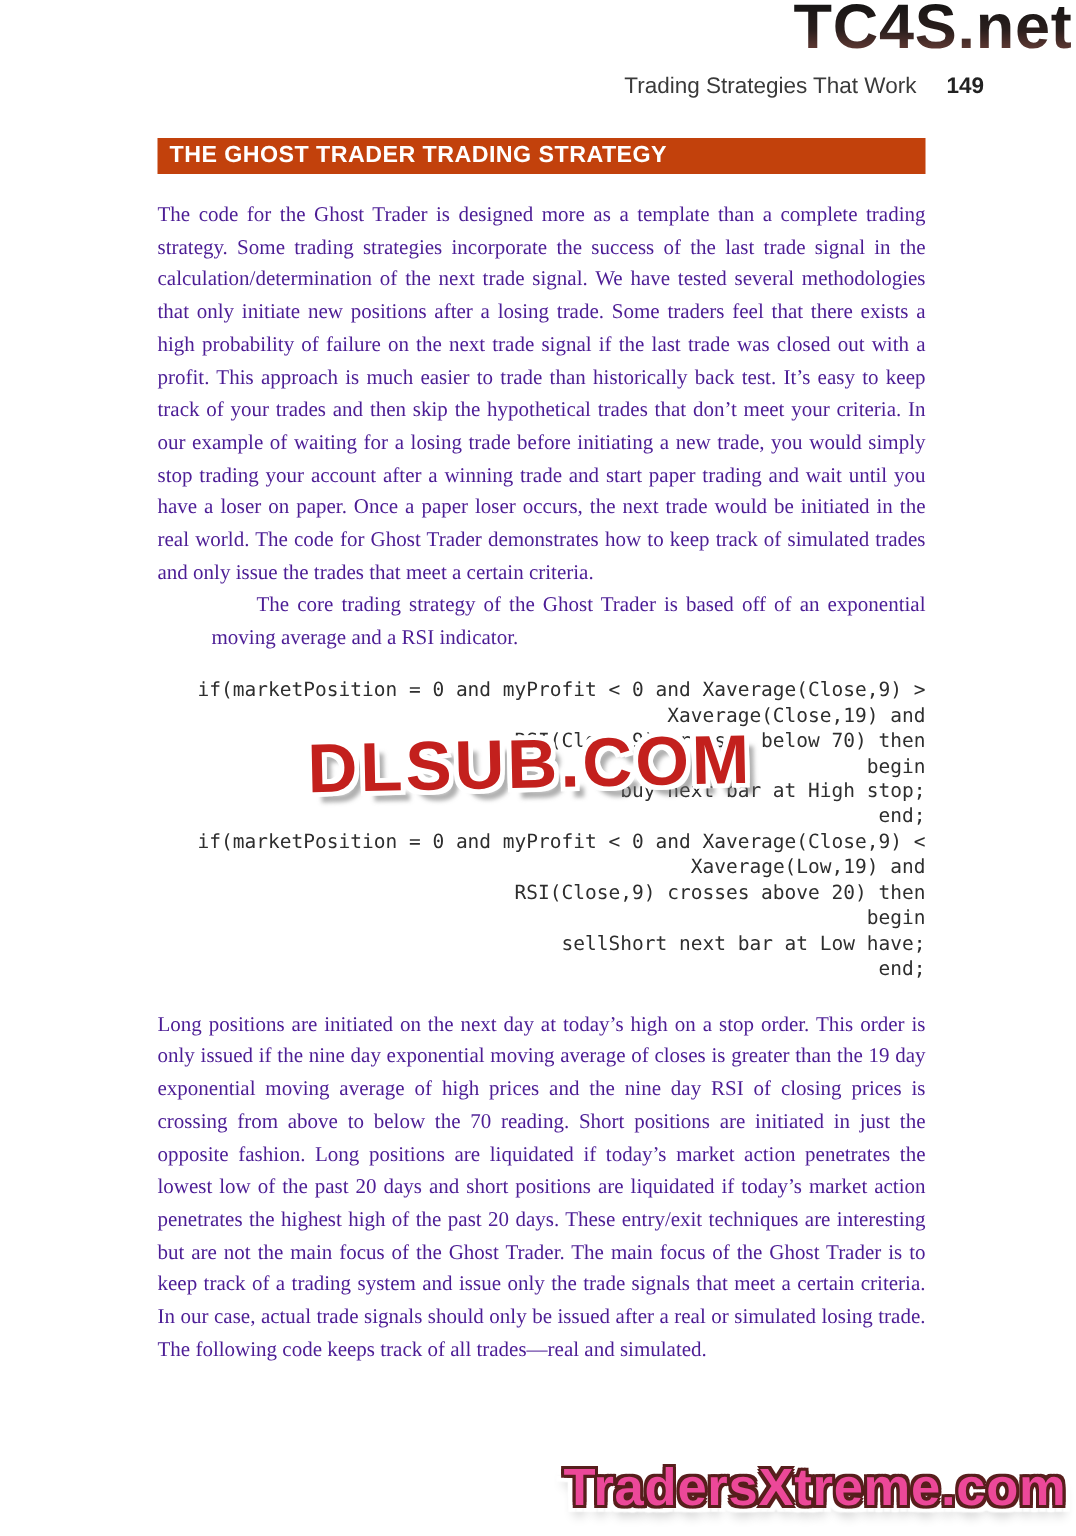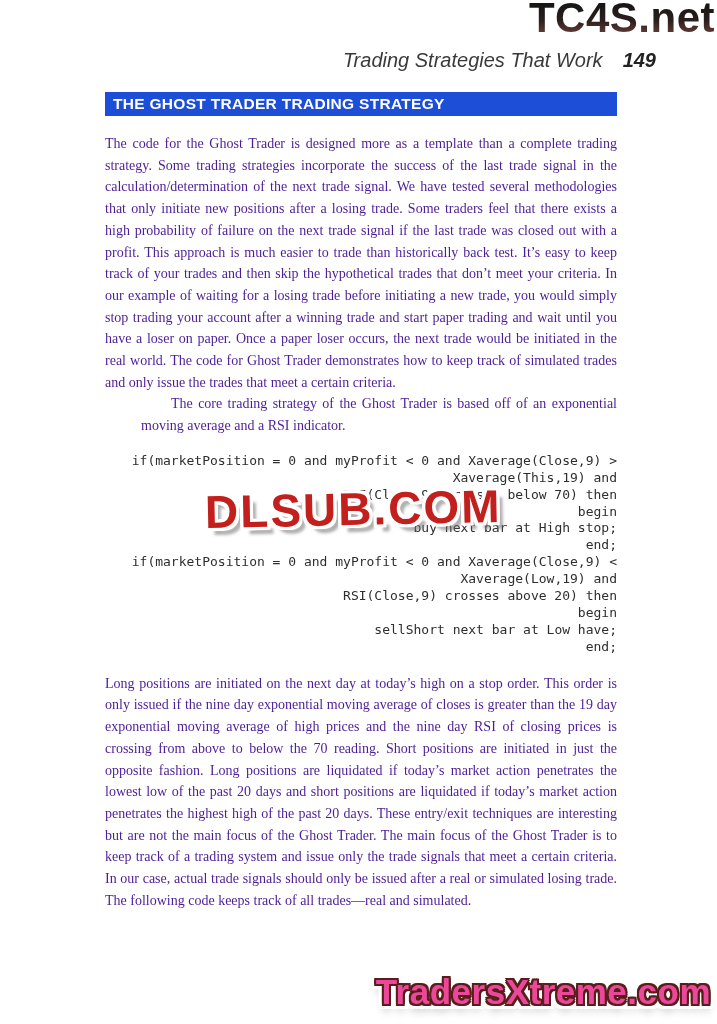--- a/index.html
+++ b/index.html
@@ -30,40 +30,39 @@
 
   
   .running-head {
     position: absolute;
     top: 49px;
     right: 61px;
     display: flex;
     align-items: center;
     gap: 20px;
     font-family: "Liberation Sans", sans-serif;
-    font-size: 20px;
+    font-size: 15px;
     color: #3a3a3a;
     white-space: nowrap;
-    font-style: italic;
   }
   .running-head .pagenum {
     font-weight: bold;
     color: #222222;
   }
 
   
   .content {
     position: absolute;
     left: 105px;
     top: 92px;
     width: 512px;
   }
 
   .title-bar {
-    background: #1d4ed8;
+    background: #c2410c;
     color: #ffffff;
     height: 24px;
     line-height: 24px;
     padding-left: 8px;
     font-family: "Liberation Sans", sans-serif;
     font-weight: bold;
     font-size: 15.5px;
     letter-spacing: 0.3px;
     white-space: nowrap;
   }
@@ -155,21 +154,21 @@
 
         <p class="para">The code for the Ghost Trader is designed more as a template than a complete trading strategy. Some trading strategies incorporate the success of the last trade signal in the calculation/determination of the next trade signal. We have tested several methodologies that only initiate new positions after a losing trade. Some traders feel that there exists a high probability of failure on the next trade signal if the last trade was closed out with a profit. This approach is much easier to trade than historically back test. It’s easy to keep track of your trades and then skip the hypothetical trades that don’t meet your criteria. In our example of waiting for a losing trade before initiating a new trade, you would simply stop trading your account after a winning trade and start paper trading and wait until you have a loser on paper. Once a paper loser occurs, the next trade would be initiated in the real world. The code for Ghost Trader demonstrates how to keep track of simulated trades and only issue the trades that meet a certain criteria.</p>
 
         <p class="para indent">The core trading strategy of the Ghost Trader is based off of an exponential moving average and a RSI indicator.</p>
       </div>
 
     <div class="code">
 
         <div class="code-line">if(marketPosition = 0 and myProfit &lt; 0 and Xaverage(Close,9) &gt;</div>
 
-        <div class="code-line">   Xaverage(This,19) and</div>
+        <div class="code-line">   Xaverage(Close,19) and</div>
 
         <div class="code-line">      RSI(Close,9) crosses below 70) then</div>
 
         <div class="code-line">      begin</div>
 
         <div class="code-line">            buy next bar at High stop;</div>
 
         <div class="code-line">      end;</div>
 
         <div class="code-line">if(marketPosition = 0 and myProfit &lt; 0 and Xaverage(Close,9) &lt;</div>

